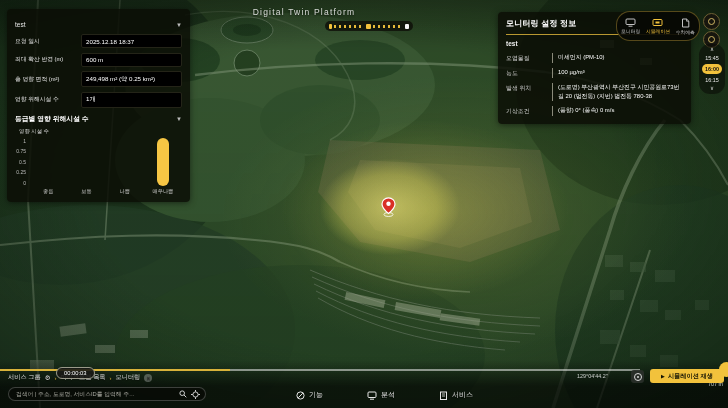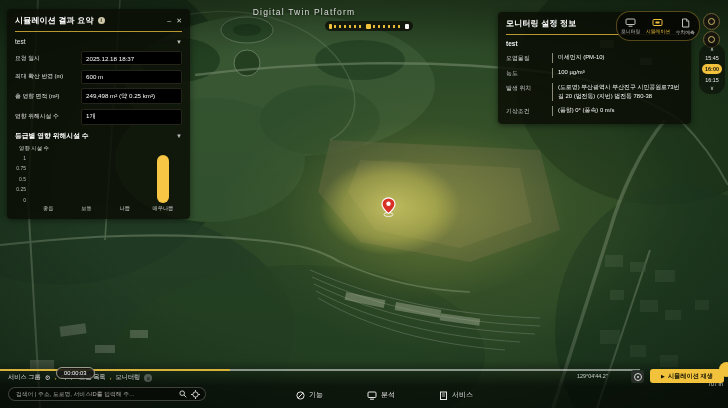--- a/index.html
+++ b/index.html
@@ -207,28 +207,20 @@
 <div class="abs platform-title">Digital Twin Platform</div>
 <div class="abs scrubber">
   <span class="cap-l"></span>
   <span class="dashes"></span>
   <span class="knob"></span>
   <span class="dashes"></span>
   <span class="cap-r"></span>
 </div>
 
 <div class="abs panel panel-left">
-  <div class="p-head">
-    <span class="p-title">시뮬레이션 결과 요약</span>
-    <span class="info-i">i</span>
-    <span class="win-btns">
-      <span>–</span>
-      <span>✕</span>
-    </span>
-  </div>
   <div class="dd-row">
     <span>test</span>
     <span class="dd-caret">▼</span>
   </div>
   <div class="fld">
     <span class="fld-label">요청 일시</span>
     <span class="fld-value">2025.12.18 18:37</span>
   </div>
   <div class="fld">
     <span class="fld-label">최대 확산 반경 (m)</span>

